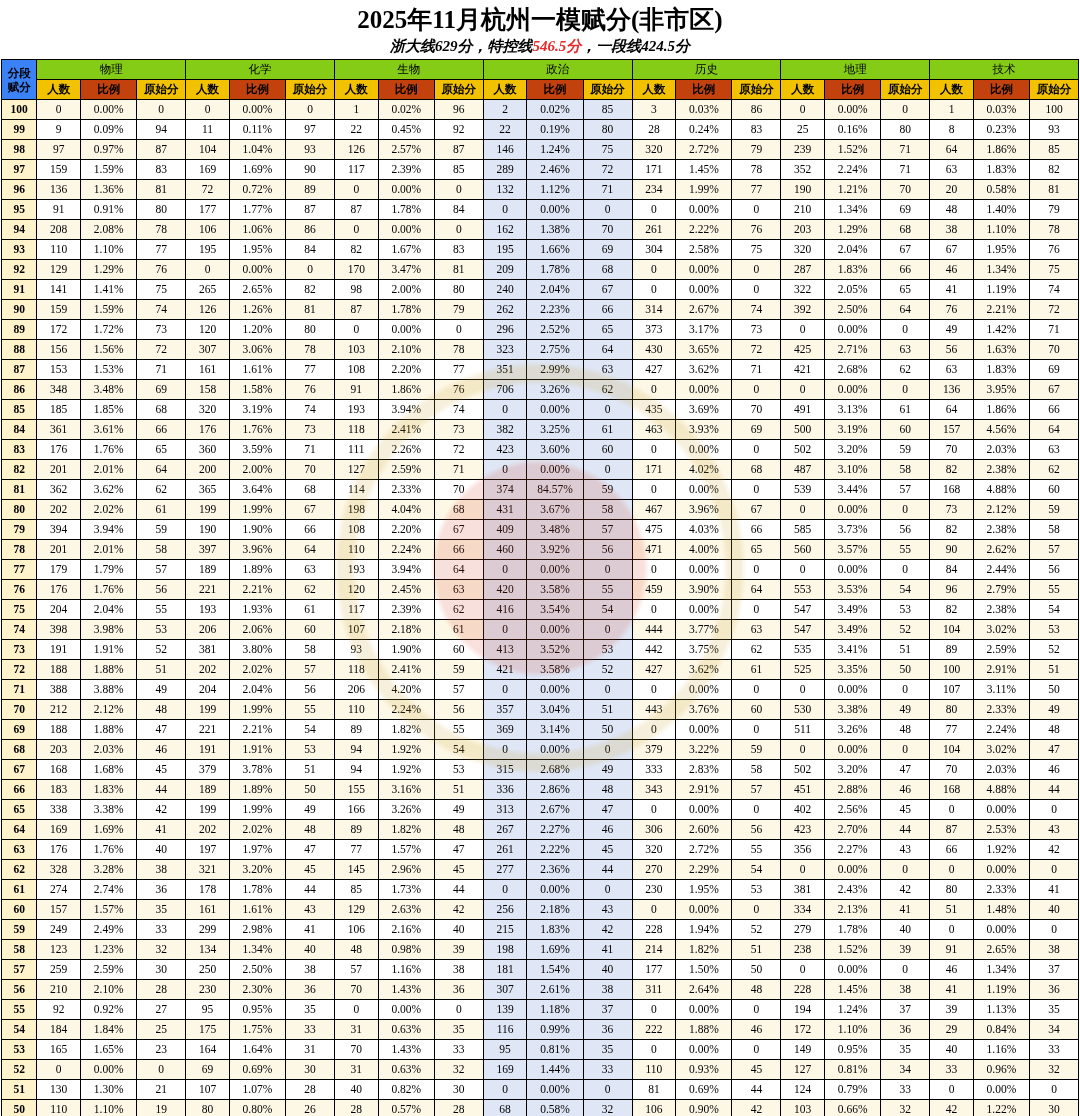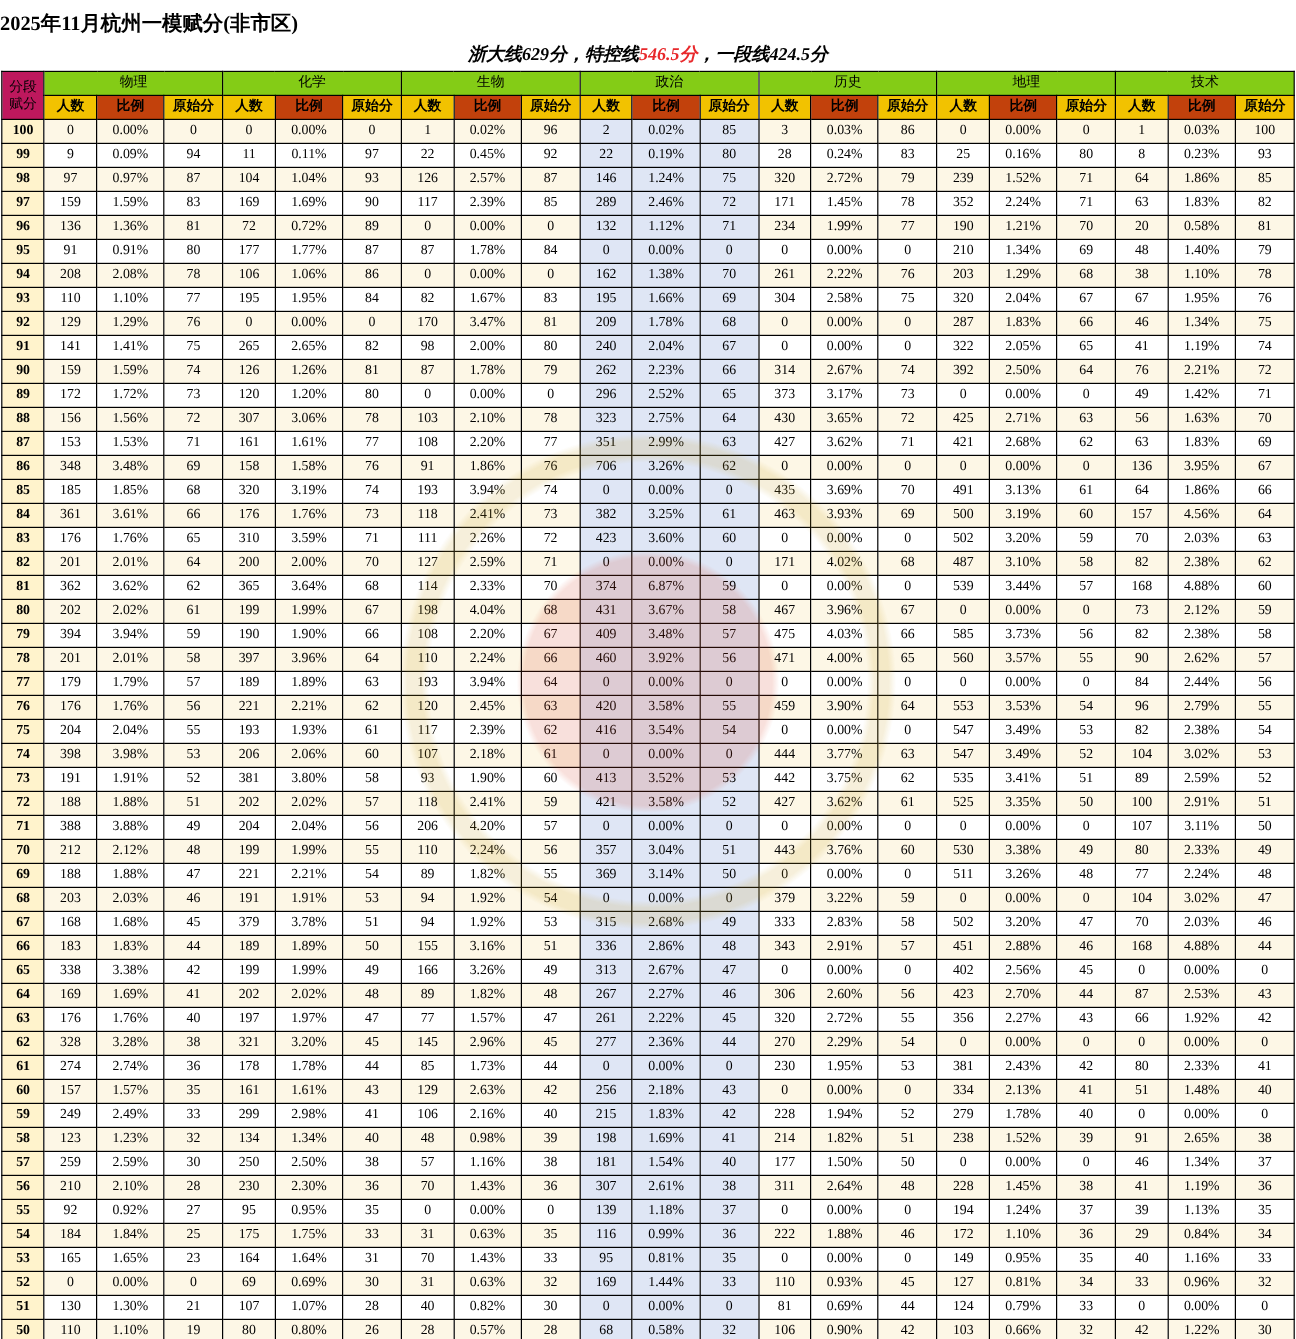--- a/index.html
+++ b/index.html
@@ -12,22 +12,23 @@
     height: 1116px;
     overflow: hidden;
   }
   #page {
     width: 1080px;
     height: 1116px;
     position: relative;
     background: #ffffff;
   }
   .title {
+    text-align: center;
     font-family: "Liberation Serif", serif;
-    font-size: 17px;
+    font-size: 25px;
     font-weight: bold;
     color: #000;
     padding-top: 5px;
     letter-spacing: 0px;
     line-height: 30px;
   }
   .subtitle {
     text-align: center;
     font-family: "Liberation Serif", serif;
     font-size: 15px;
@@ -57,22 +58,22 @@
     overflow: hidden;
     white-space: nowrap;
   }
   .hdr-subj {
     background: #84cc16;
     font-weight: normal;
     font-size: 13px;
     font-family: "Liberation Serif", serif;
   }
   .hdr-seg {
-    background: #be185d;
-    font-weight: normal;
+    background: #3b82f6;
+    font-weight: bold;
     font-size: 12px;
   }
   .hdr-col {
     background: #c2410c;
     font-size: 11.5px;
   }
   .hdr-col2 {
     background: #f2c200;
     font-size: 11.5px;
   }
@@ -582,21 +583,21 @@
           <td class="zebra-b">60</td>
           <td class="zebra-b">157</td>
           <td class="zebra-b">4.56%</td>
           <td class="zebra-b">64</td>
         </tr>
         <tr>
           <td class="c-score">83</td>
           <td class="zebra-a">176</td>
           <td class="zebra-a">1.76%</td>
           <td class="zebra-a">65</td>
-          <td class="zebra-a">310</td>
+          <td class="zebra-a">360</td>
           <td class="zebra-a">3.59%</td>
           <td class="zebra-a">71</td>
           <td class="zebra-a">111</td>
           <td class="zebra-a">2.26%</td>
           <td class="zebra-a">72</td>
           <td class="blue-col">423</td>
           <td class="blue-col">3.60%</td>
           <td class="blue-col">60</td>
           <td class="zebra-a">0</td>
           <td class="zebra-a">0.00%</td>
@@ -637,21 +638,21 @@
           <td class="zebra-a">362</td>
           <td class="zebra-a">3.62%</td>
           <td class="zebra-a">62</td>
           <td class="zebra-a">365</td>
           <td class="zebra-a">3.64%</td>
           <td class="zebra-a">68</td>
           <td class="zebra-a">114</td>
           <td class="zebra-a">2.33%</td>
           <td class="zebra-a">70</td>
           <td class="blue-col">374</td>
-          <td class="blue-col">6.87%</td>
+          <td class="blue-col">84.57%</td>
           <td class="blue-col">59</td>
           <td class="zebra-a">0</td>
           <td class="zebra-a">0.00%</td>
           <td class="zebra-a">0</td>
           <td class="zebra-a">539</td>
           <td class="zebra-a">3.44%</td>
           <td class="zebra-a">57</td>
           <td class="zebra-a">168</td>
           <td class="zebra-a">4.88%</td>
           <td class="zebra-a">60</td>

